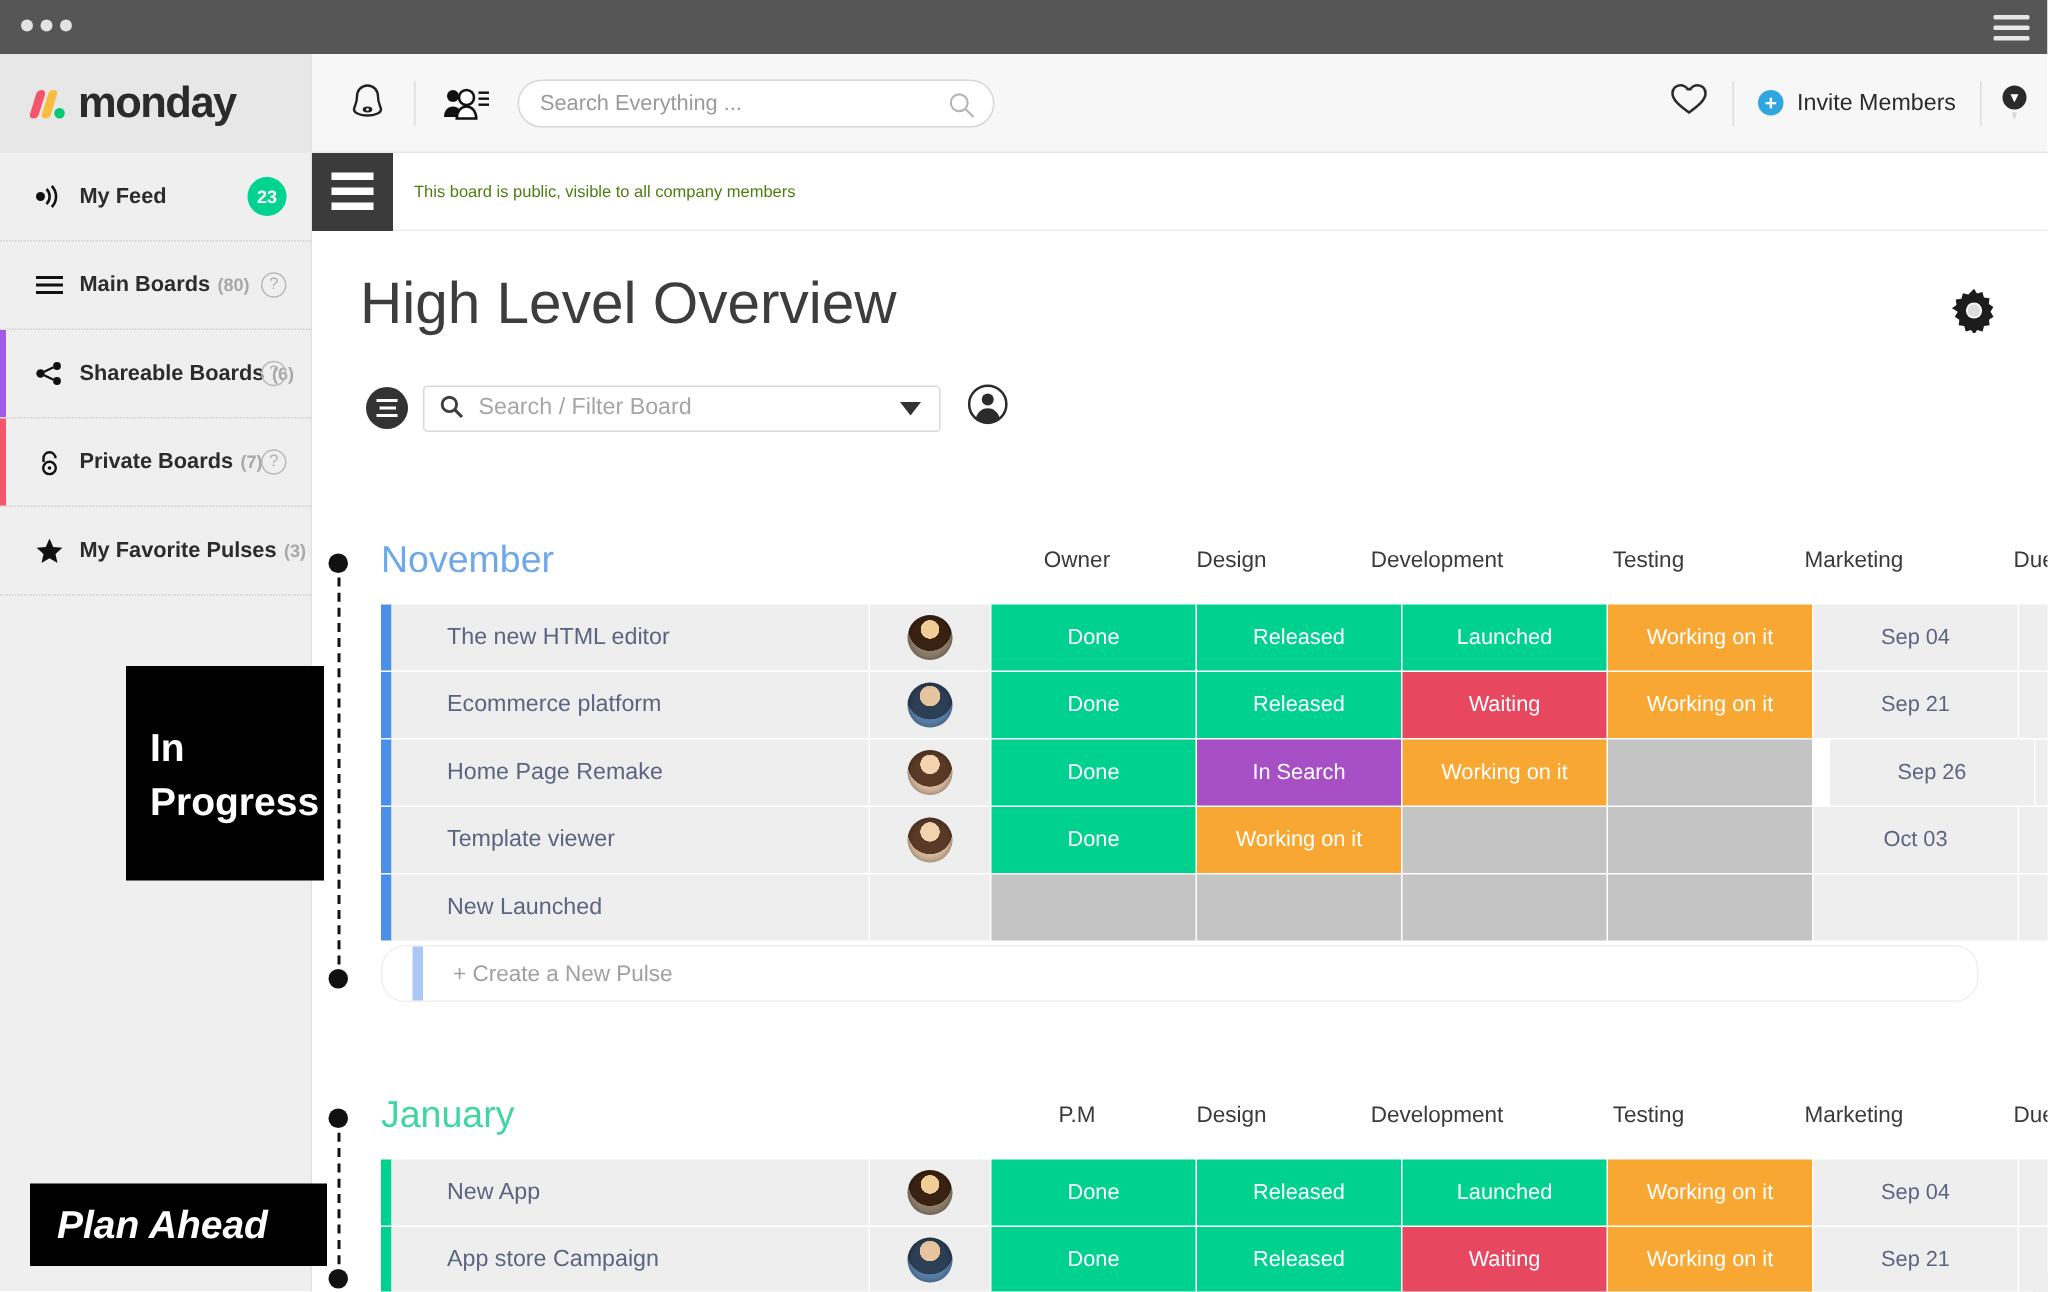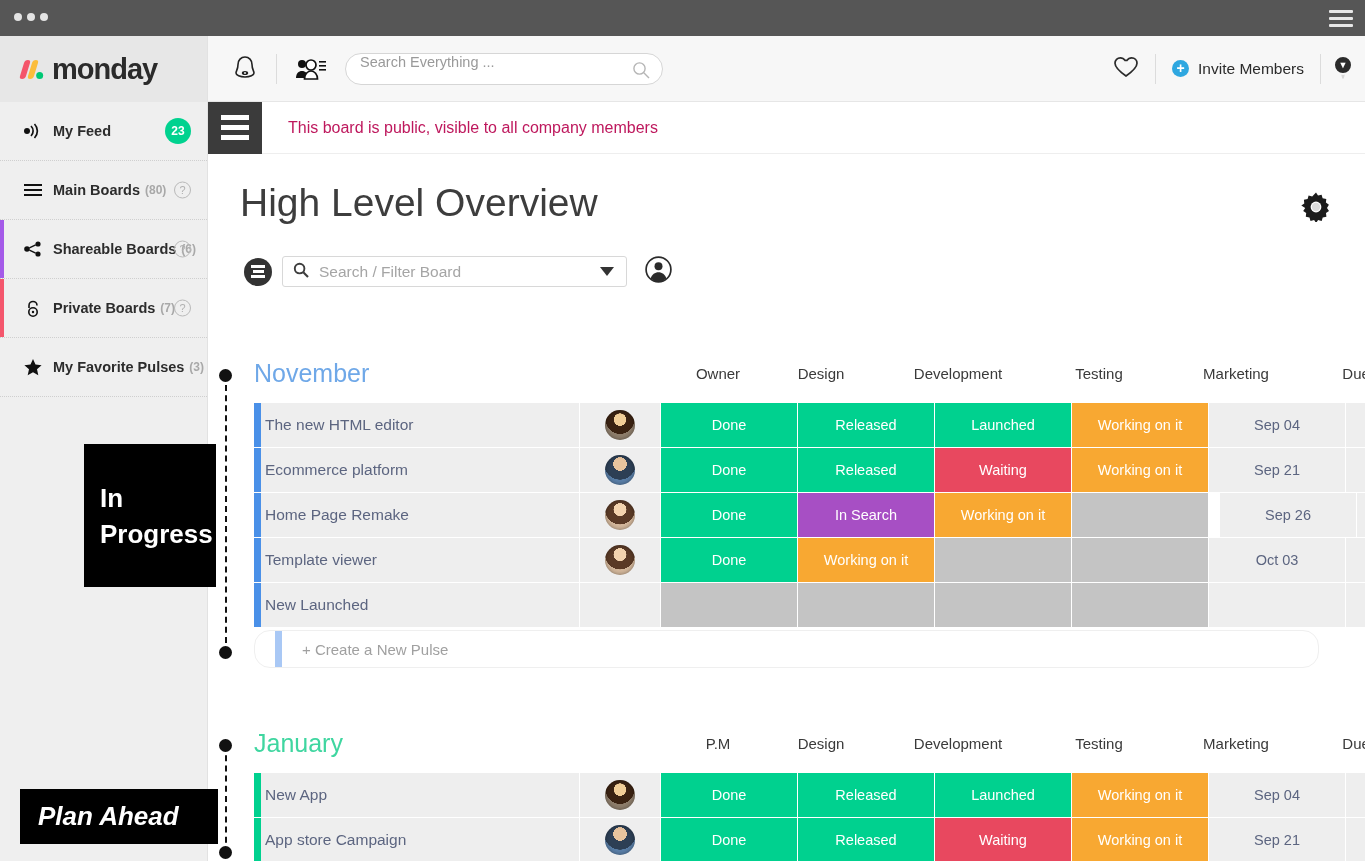--- a/index.html
+++ b/index.html
@@ -68,21 +68,21 @@
   .topbar {
     position: absolute; left: 208px; top: 36px; width: 1157px; height: 66px;
     background: #f7f7f7; border-bottom: 1px solid #e6e6e6;
     display: flex; align-items: center;
   }
   .bell { margin-left: 22px; width: 30px; display: flex; justify-content: center; }
   .vdiv { width: 1px; height: 30px; background: #dcdcdc; margin: 0 16px; }
   .ppl { width: 36px; display: flex; justify-content: center; }
   .search-everything {
     margin-left: 16px; width: 318px; height: 32px; border: 1px solid #d6d6d6;
-    border-radius: 16px; background: #fff; display: flex; 
+    border-radius: 16px; background: #fff; display: flex; align-items: center;
     padding: 0 14px; position: relative;
   }
   .search-everything span { color: #9a9a9a; font-size: 14.5px; }
   .se-ico { position: absolute; right: 12px; top: 7px; color: #b5b5b5; }
   .topbar-right { margin-left: auto; display: flex; align-items: center; padding-right: 20px; }
   .heart { color: #2b2b2b; }
   .invite { display: flex; align-items: center; font-size: 15.5px; color: #2b2b2b; cursor: pointer; }
   .plus-circle {
     width: 17px; height: 17px; border-radius: 50%; background: #2ea7e0; color: #fff;
     margin-right: 9px; font-size: 14px; line-height: 15px; text-align: center; font-weight: bold;
@@ -103,21 +103,21 @@
   
   .notice-bar {
     position: absolute; left: 208px; top: 102px; width: 1157px; height: 52px;
     background: #fff; border-bottom: 1px solid #eee; display: flex; align-items: center;
   }
   .notice-burger {
     width: 54px; height: 52px; background: #3b3b3b; display: flex; flex-direction: column;
     justify-content: center; align-items: center; gap: 5px; cursor: pointer;
   }
   .notice-burger i { display: block; width: 28px; height: 5px; background: #fff; }
-  .notice-text { margin-left: 26px; font-size: 16px; color: #be185d; }
+  .notice-text { margin-left: 14px; font-size: 11px; color: #4d7c0f; }
 
   
   .content { position: absolute; left: 208px; top: 154px; width: 1157px; height: 707px; background: #fff; }
   .page-title {
     position: absolute; left: 32px; top: 27px; font-size: 39px; color: #3d3d3d; font-weight: normal;
   }
   .gear { position: absolute; right: 34px; top: 38px; cursor: pointer; }
 
   .filter-row { position: absolute; left: 36px; top: 102px; display: flex; align-items: center; }
   .filter-btn {
@@ -144,21 +144,21 @@
   .g-title { position: absolute; left: 46px; top: 0; font-size: 25px; }
   .col-head {
     position: absolute; top: 6px; font-size: 15px; color: #3a3a3a; text-align: center;
   }
 
   .row {
     position: absolute; left: 46px; height: 44px; display: flex; align-items: stretch;
   }
   .row .accent { width: 7px; }
   .row .name {
-    width: 318px; background: #eeeeee; display: flex; align-items: center; padding-left: 4px;
+    width: 318px; background: #eeeeee; display: flex; align-items: center; padding-left: 37px;
     font-size: 15.5px; color: #5c6580;
   }
   .row .owner {
     width: 80px; background: #eeeeee; display: flex; align-items: center; justify-content: center;
     margin-left: 1px;
   }
   .cell {
     width: 136px; margin-left: 1px; display: flex; align-items: center; justify-content: center;
     color: #fff; font-size: 14.5px;
   }

